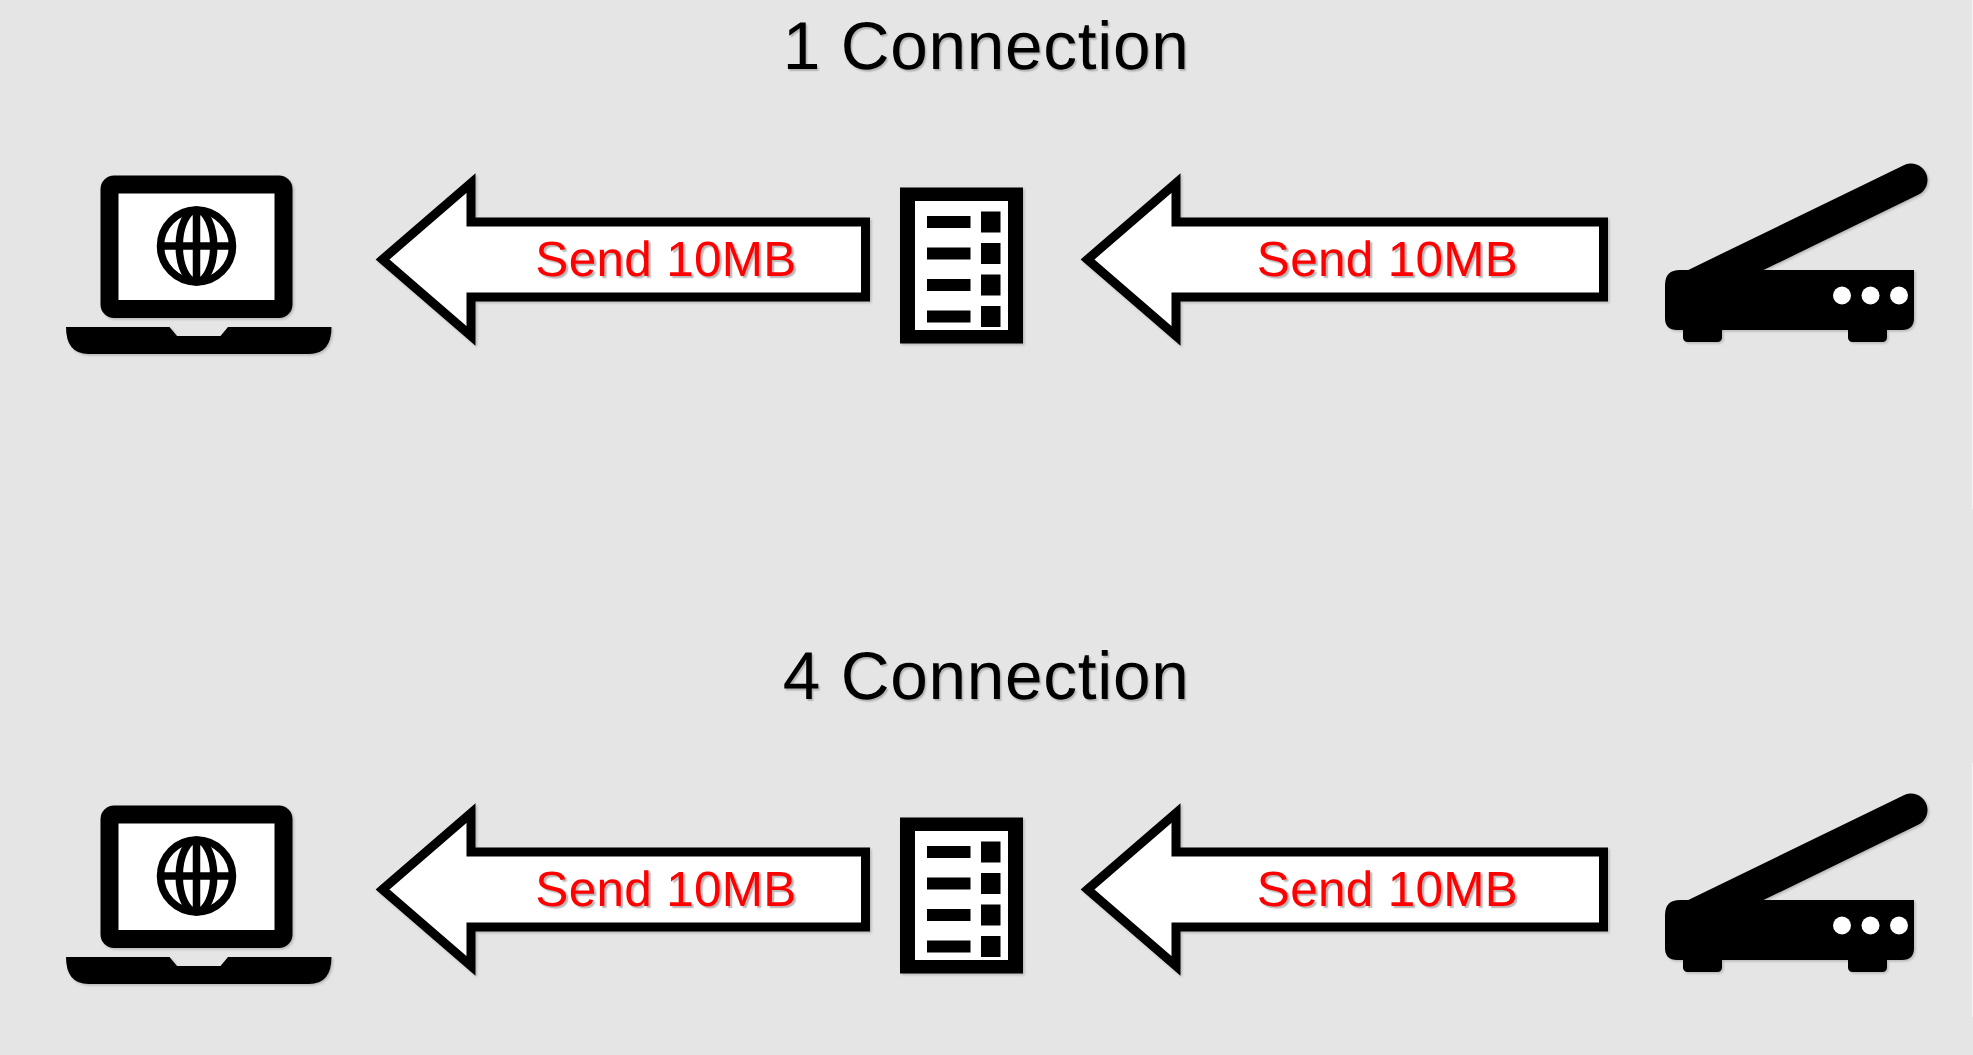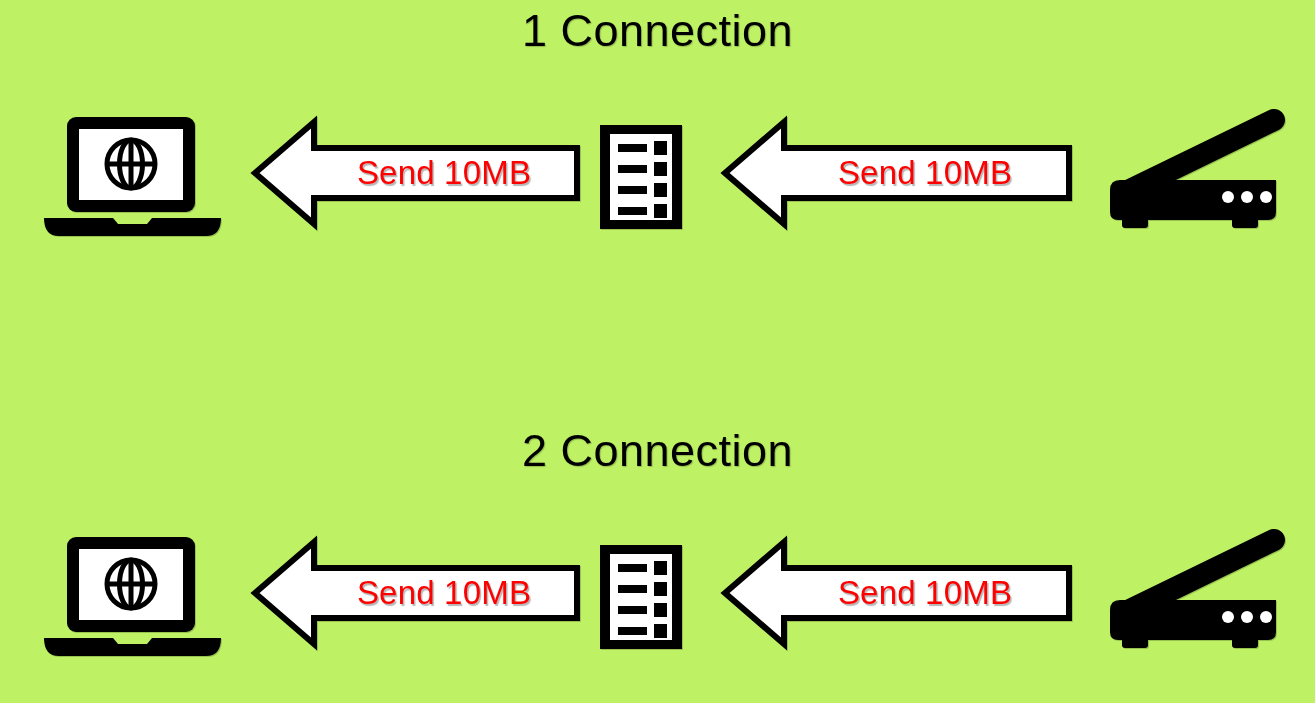--- a/index.html
+++ b/index.html
@@ -14,21 +14,21 @@
     position: relative;
     overflow: hidden;
     font-family: "Liberation Sans", sans-serif;
     color: #000000;
   }
   .page {
     position: absolute;
     inset: 0;
     width: 1315px;
     height: 703px;
-    background: #bef264;
+    background: #e5e5e5;
   }
 
   
   .section-title {
     position: absolute;
     left: 0;
     width: 1315px;
     text-align: center;
     font-size: 45px;
     font-weight: 400;
@@ -158,21 +158,21 @@
         <rect x="14" y="108" width="26" height="12" rx="3" fill="#000000"></rect>
         <rect x="124" y="108" width="26" height="12" rx="3" fill="#000000"></rect>
         <circle cx="120" cy="89" r="6" fill="#ffffff"></circle>
         <circle cx="139" cy="89" r="6" fill="#ffffff"></circle>
         <circle cx="158" cy="89" r="6" fill="#ffffff"></circle>
       </svg>
     </div>
 
   </div>
 
-  <div class="section-title" id="title-2">2 Connection</div>
+  <div class="section-title" id="title-2">4 Connection</div>
 
   <div class="flow-row" id="row-2">
 
     <div class="node node-laptop">
       <svg class="icon-svg" viewBox="0 0 185 125" xmlns="http://www.w3.org/2000/svg" aria-hidden="true">
         <rect x="27" y="3" width="128" height="95" rx="9" ry="9" fill="#000000"></rect>
         <rect x="39" y="15" width="104" height="71" fill="#ffffff"></rect>
         <g fill="none" stroke="#000000" stroke-width="5">
           <circle cx="91" cy="50" r="24"></circle>
           <ellipse cx="91" cy="50" rx="11.5" ry="24"></ellipse>

